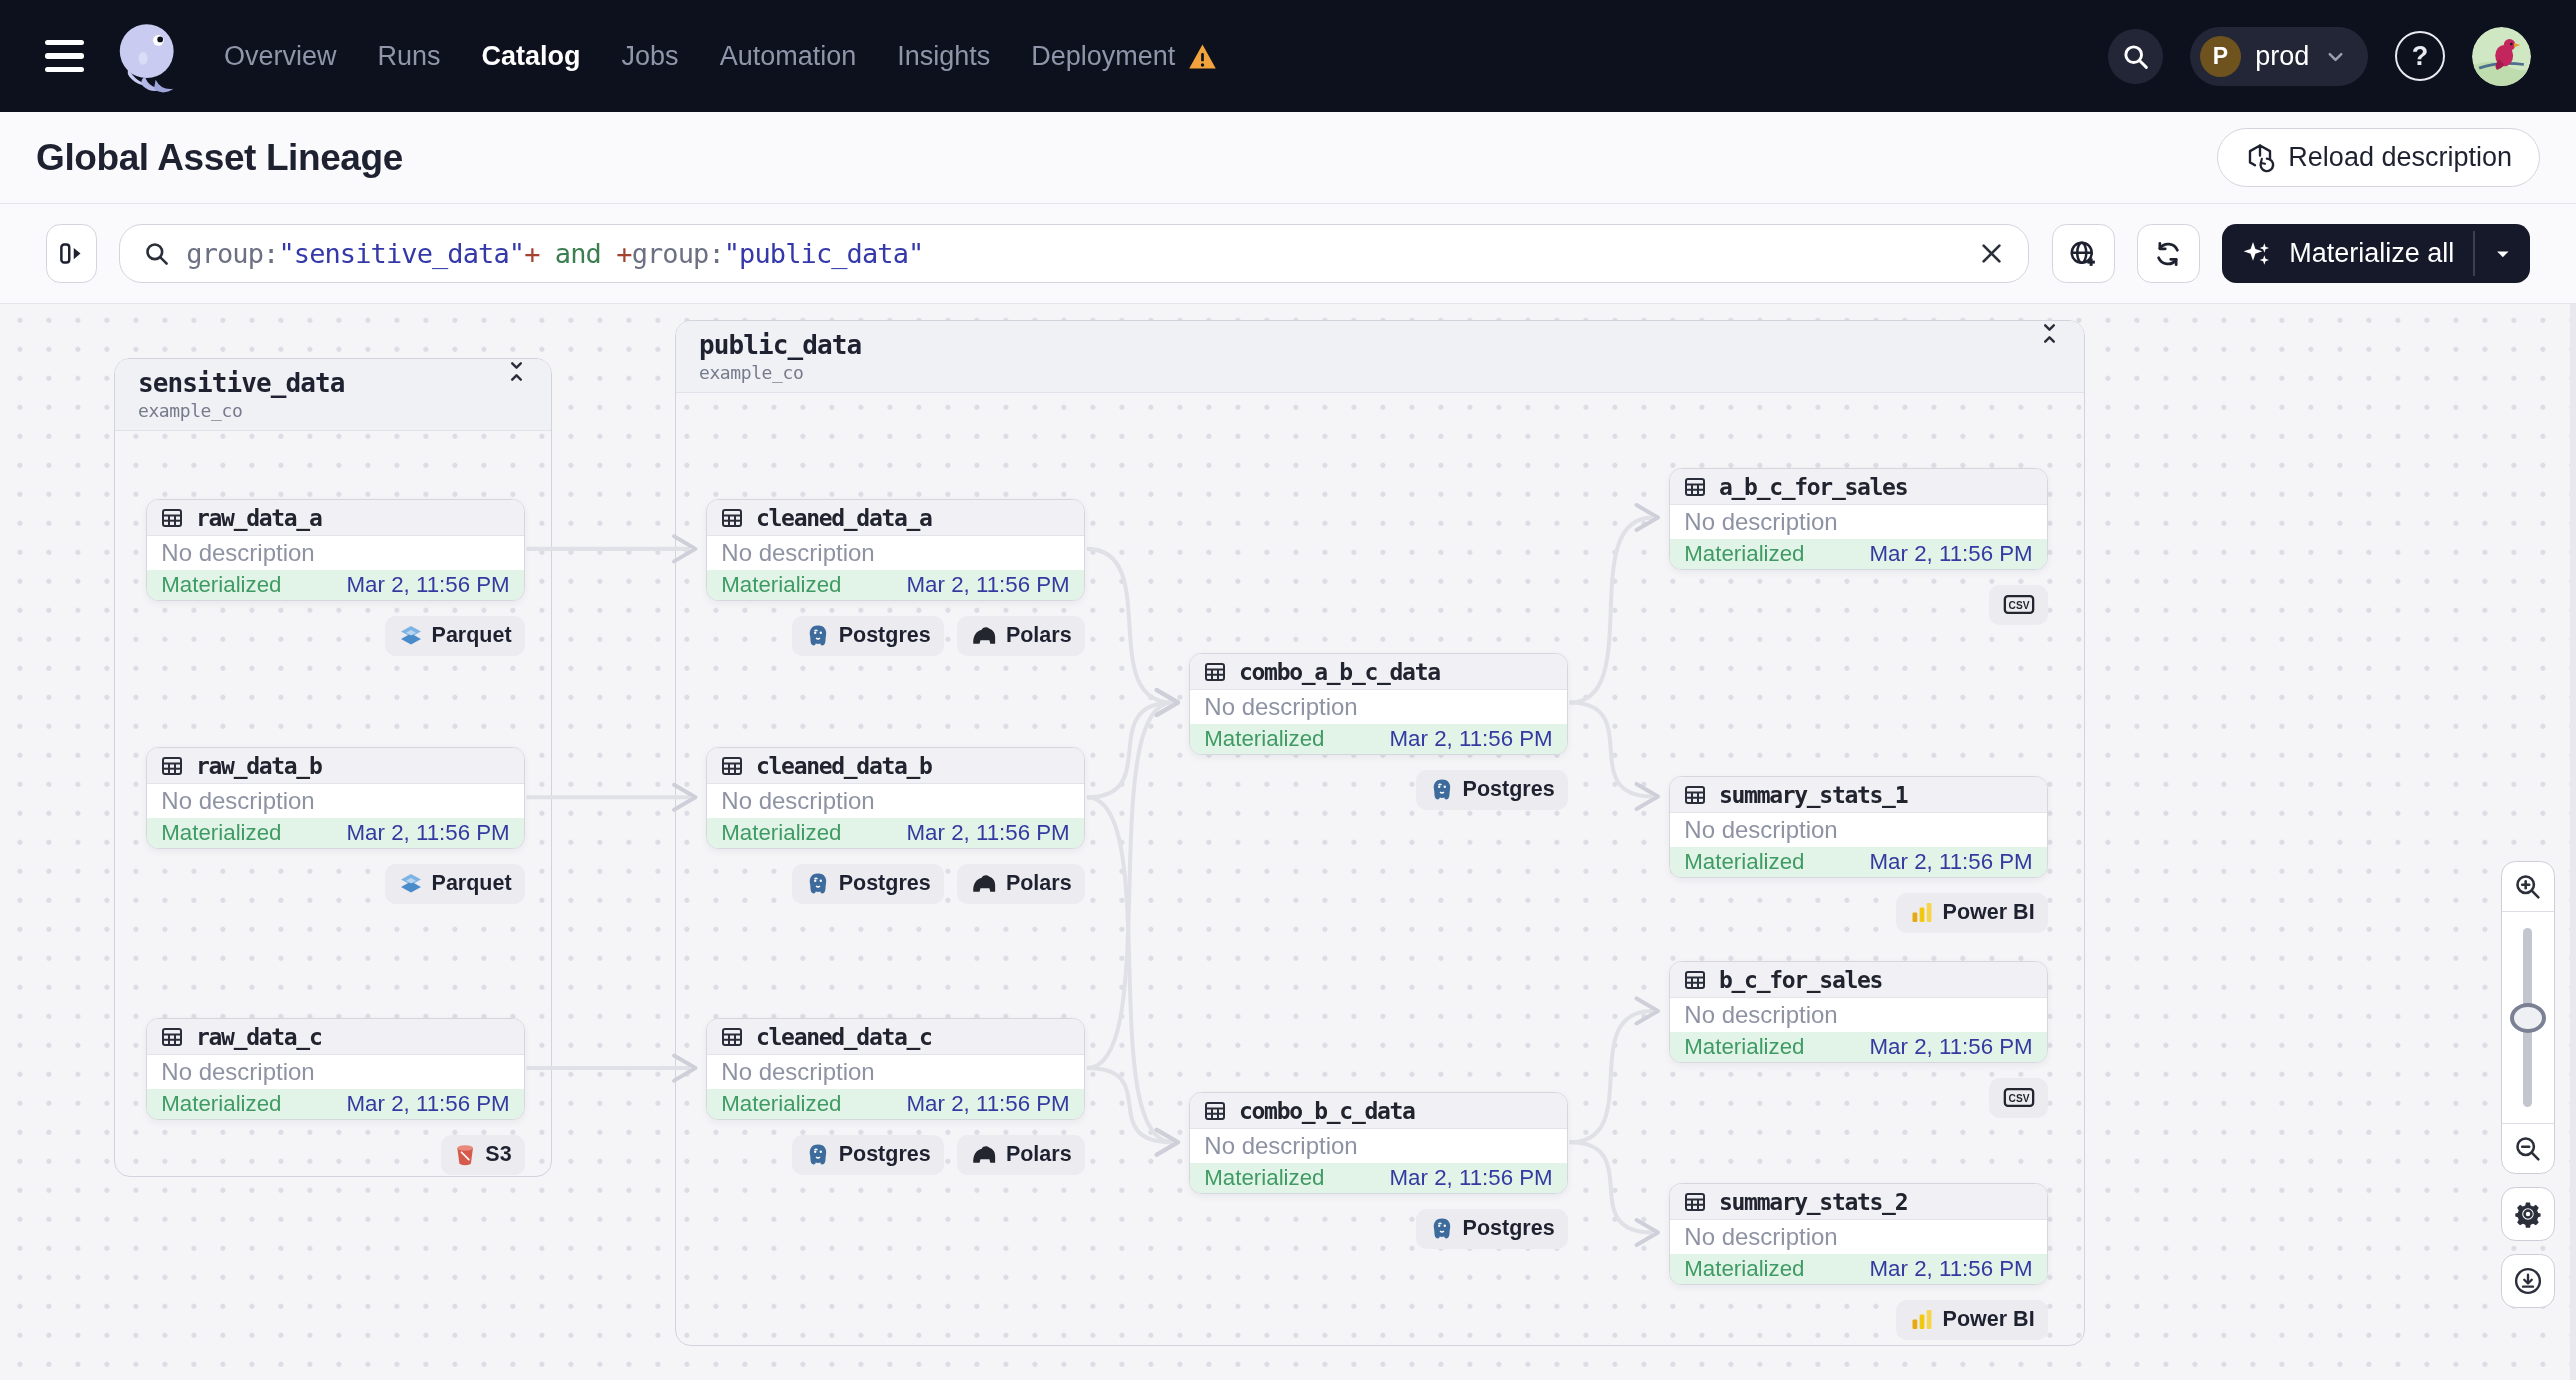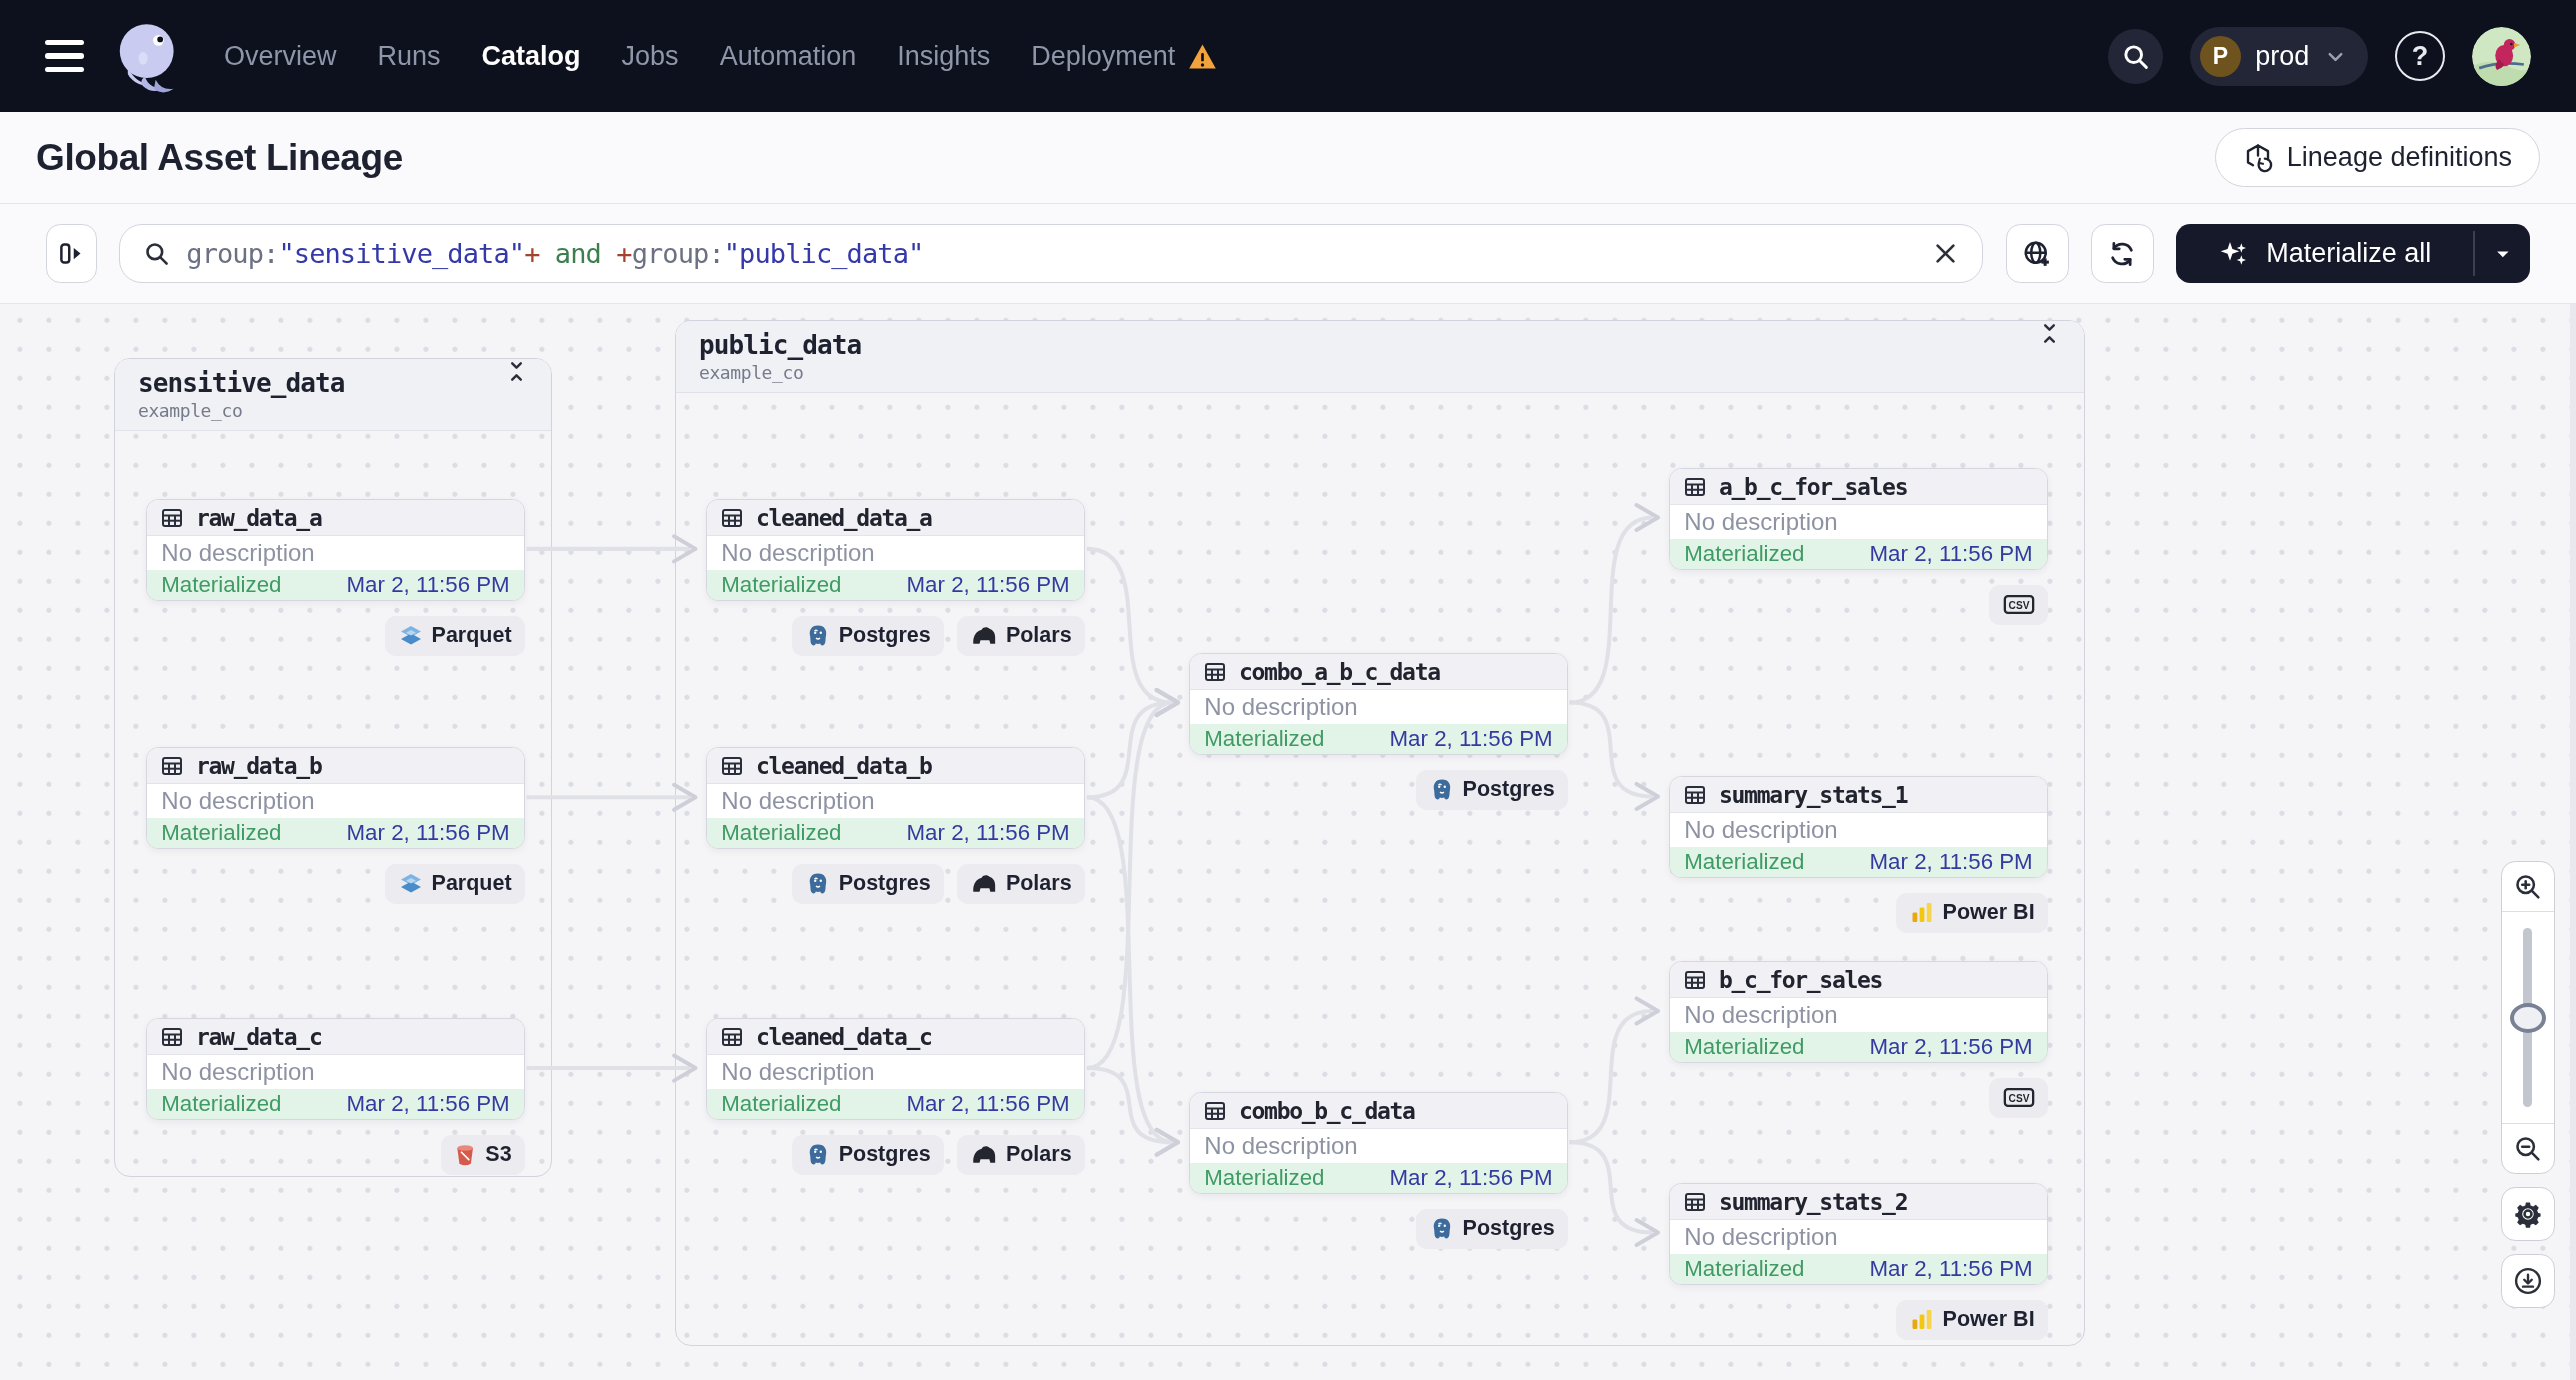--- a/index.html
+++ b/index.html
@@ -75,21 +75,21 @@
   .query { font-size:27px; letter-spacing:-0.9px; flex:1; white-space:pre; }
   .tok-key  { color:#6b7183; }
   .tok-string { color:#3438a8; }
   .tok-op   { color:#a3422f; }
   .tok-bool { color:#3d7e50; }
   .clear-x { cursor:pointer; display:flex; }
   .materialize-btn {
     height:59px; background:#151929; border-radius:14.3px; color:#fff;
     display:flex; align-items:stretch; cursor:pointer;
   }
-  .materialize-main { display:flex; align-items:center; gap:16px; padding:0 42px; font-size:27px; }
+  .materialize-main { display:flex; align-items:center; gap:16px; padding:0 19px; font-size:27px; }
   .materialize-divider { width:1.8px; background:#3a3f52; margin:7.2px 0; }
   .materialize-caret { width:55px; display:flex; align-items:center; justify-content:center; }
 
   
   .canvas {
     position:absolute; left:0; top:304px; width:2576px; height:1076px;
     background-color:#f5f5f8;
     background-image:radial-gradient(circle,#dcdde4 2.3px,transparent 2.4px);
     background-size:29px 29px; background-position:5.4px 1.8px;
   }
@@ -244,21 +244,21 @@
 <div class="page-header">
   <div class="page-title">Global Asset Lineage</div>
   <div class="reload-btn">
     <span style="display:flex">
       <svg width="30" height="30" viewBox="0 0 24 24" fill="none" stroke="#1d2130" stroke-width="1.9" stroke-linejoin="round" stroke-linecap="round">
         <path d="M12 2 L20 6.5 L20 13 M12 2 L4 6.5 L4 15.5 L8 17.8 M12 2 L12 10"></path>
         <path d="M17.5 12.5 a5 5 0 1 1 -4.6 3"></path>
         <path d="M13.5 12.6 L12.6 16 L16 16.6" stroke-width="1.7"></path>
       </svg>
     </span>
-    <span>Lineage definitions</span>
+    <span>Reload description</span>
   </div>
 </div>
 
 <div class="toolbar">
   <div class="tool-btn toggle-btn">
     <span style="display:flex">
       <svg width="27" height="27" viewBox="0 0 24 24">
           <rect x="3" y="4" width="7" height="16" rx="2.5" fill="none" stroke="#1d2130" stroke-width="2.2"></rect>
           <path d="M14 7 L20 12 L14 17 Z" fill="#1d2130"></path>
         </svg>

